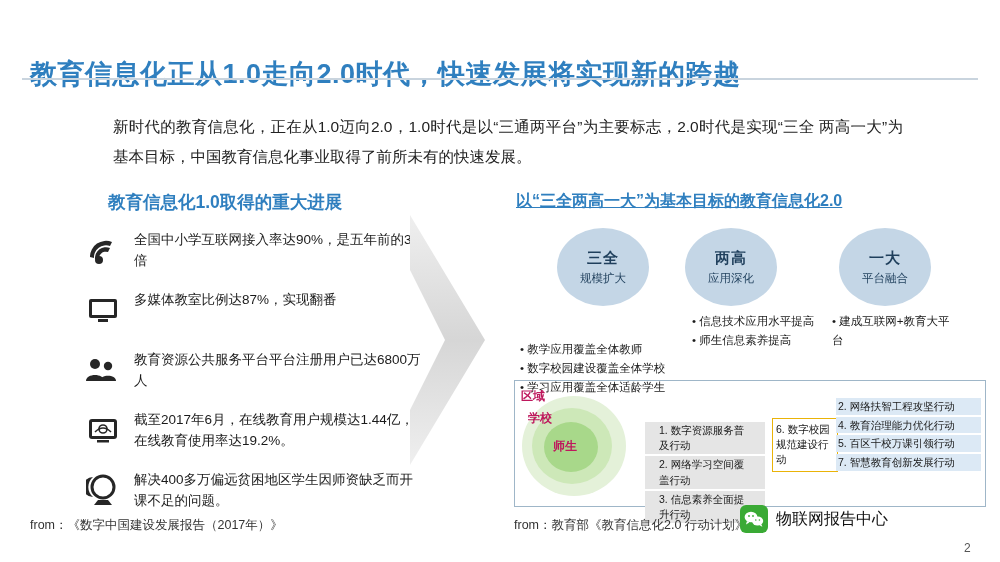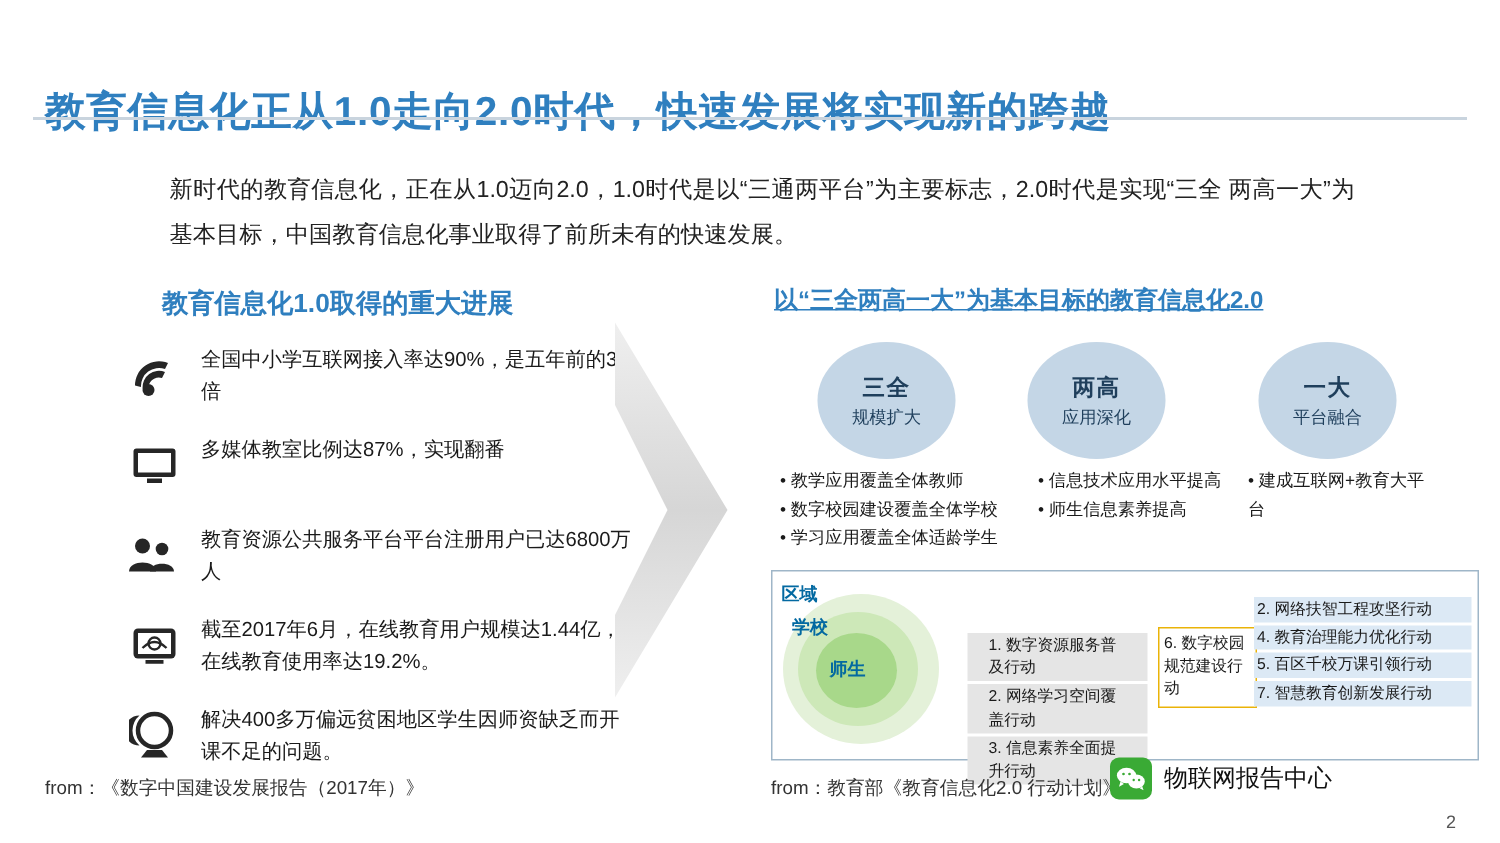--- a/index.html
+++ b/index.html
@@ -74,21 +74,21 @@
   
   .diagram-box{
     position:absolute;left:514px;top:380px;width:470px;height:125px;
     border:1px solid #9fb6c8;
   }
   .rings{position:absolute;left:520px;top:388px;width:130px;height:112px;}
   .ring{position:absolute;border-radius:50%;}
   .r1{left:2px;top:8px;width:104px;height:100px;background:#e4f1d9;}
   .r2{left:12px;top:20px;width:80px;height:76px;background:#cde8b8;}
   .r3{left:24px;top:34px;width:54px;height:50px;background:#a8d88a;}
-  .lbl{position:absolute;font-size:12px;color:#0369a1;font-weight:bold;}
+  .lbl{position:absolute;font-size:12px;color:#be185d;font-weight:bold;}
   .lbl-region{left:1px;top:0px;}
   .lbl-school{left:8px;top:22px;}
   .lbl-teacher{left:33px;top:50px;}
 
   .mid-box{
     position:absolute;left:645px;top:422px;width:120px;
     font-size:10.5px;color:#1a1a1a;line-height:1.45;
   }
   .mid-box .mrow{background:#e5e5e5;margin-bottom:2px;padding:1px 14px;}
 
@@ -215,36 +215,36 @@
           <stop offset="100%" stop-color="#efefef"></stop>
         </linearGradient>
       </defs>
       <path d="M5 0 L80 125 L5 250 L5 195 L40 125 L5 55 Z" fill="url(#ag)"></path>
     </svg>
   </div>
 
   <div class="right-head">以“三全两高一大”为基本目标的教育信息化2.0</div>
 
   <div class="circles">
-    <div class="circle" style="left:0px;top:0px;">
+    <div class="circle" style="left:12px;top:0px;">
       <div class="c1">三全</div>
       <div class="c2">规模扩大</div>
     </div>
     <div class="circle" style="left:140px;top:0px;">
       <div class="c1">两高</div>
       <div class="c2">应用深化</div>
     </div>
     <div class="circle" style="left:294px;top:0px;">
       <div class="c1">一大</div>
       <div class="c2">平台融合</div>
     </div>
   </div>
 
   <div class="bullets">
-    <div class="bcol" style="width:172px;">
+    <div class="bcol" style="width:172px;margin-top:28px;">
       <div>• 教学应用覆盖全体教师</div>
       <div>• 数字校园建设覆盖全体学校</div>
       <div>• 学习应用覆盖全体适龄学生</div>
     </div>
     <div class="bcol" style="width:140px;">
       <div>• 信息技术应用水平提高</div>
       <div>• 师生信息素养提高</div>
     </div>
     <div class="bcol" style="width:120px;white-space:normal;">
       <div style="white-space:normal;">• 建成互联网+教育大平台</div>

